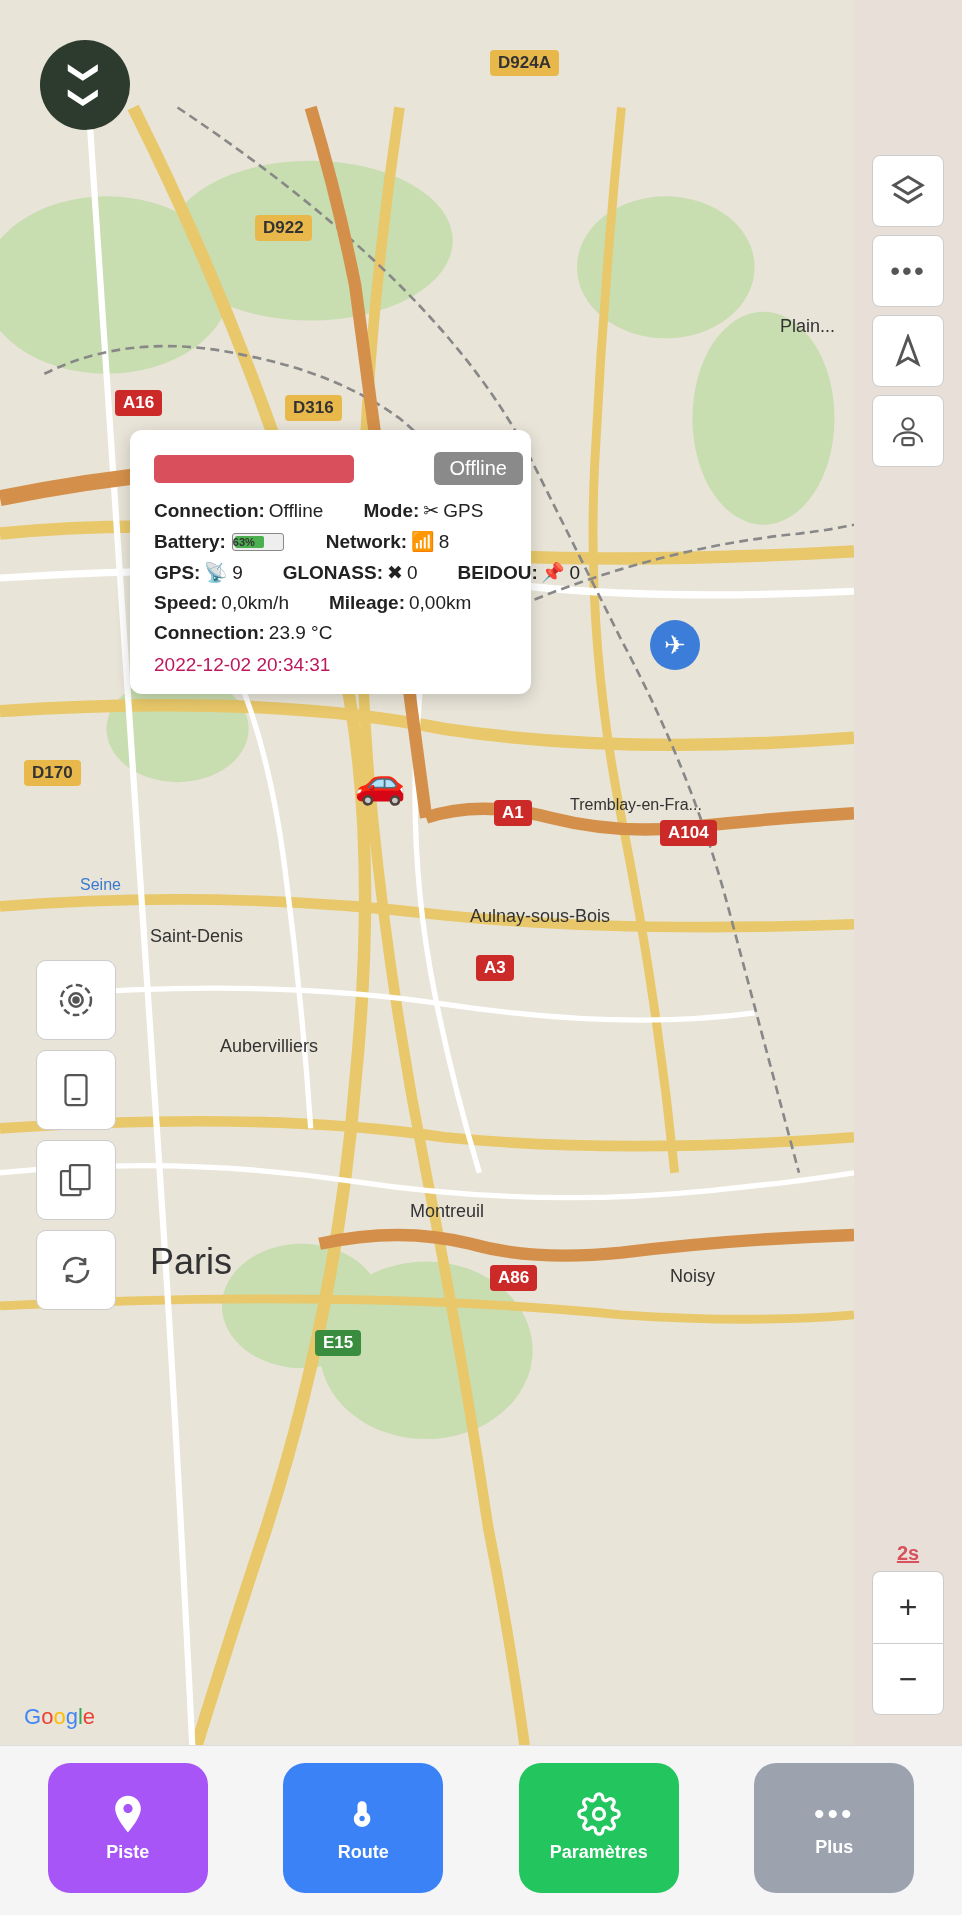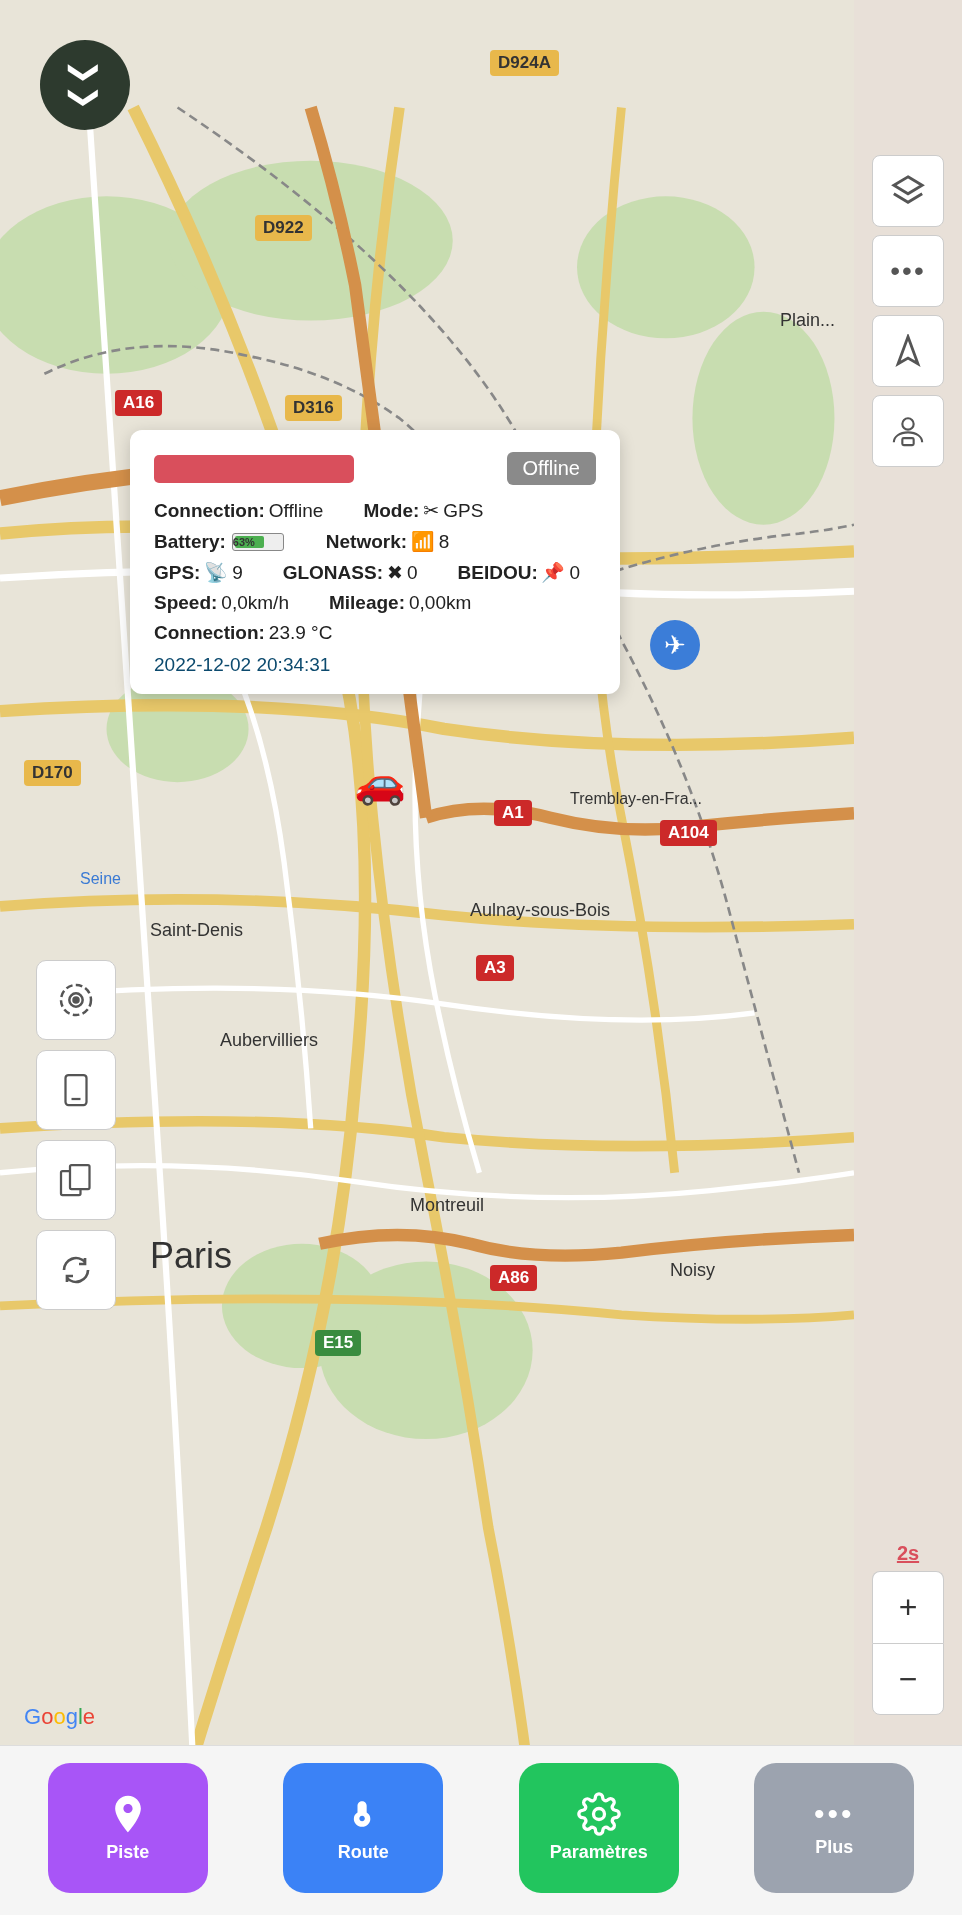--- a/index.html
+++ b/index.html
@@ -79,24 +79,24 @@
     .ctrl-btn svg {
       width: 34px;
       height: 34px;
     }
 
     
     .info-popup {
       position: absolute;
       top: 430px;
       left: 130px;
-      width: 490px;
+      width: 401px;
       background: white;
       border-radius: 12px;
-      padding: 22px 24px 18px 24px;
+      padding: 22px 8px 18px 24px;
       box-shadow: 0 4px 16px rgba(0,0,0,0.18);
       z-index: 200;
     }
     .popup-header {
       display: flex;
       align-items: center;
       justify-content: space-between;
       margin-bottom: 14px;
     }
     .popup-title-bar {
@@ -147,21 +147,21 @@
       position: absolute;
       left: 0; right: 0;
       text-align: center;
       font-size: 11px;
       color: #333;
       font-weight: 600;
     }
     .popup-timestamp {
       margin-top: 10px;
       font-size: 19px;
-      color: #0c4a6e;
+      color: #be185d;
     }
 
     
     .car-marker {
       position: absolute;
       top: 758px;
       left: 354px;
       z-index: 150;
       font-size: 42px;
       transform: rotate(0deg);
@@ -309,20 +309,21 @@
     .road-badge.red { background: #cc2929; }
 
     
     .place-label {
       position: absolute;
       font-size: 18px;
       color: #333;
       font-weight: 500;
       z-index: 50;
       white-space: nowrap;
+      margin-top: 6px;
     }
   </style>
 </head>
 <body>
 
 <div class="map-container">
 
   <svg class="map-svg" viewBox="0 0 962 1915" xmlns="http://www.w3.org/2000/svg">
 
     <rect width="962" height="1915" fill="#e8e4d8"></rect>

